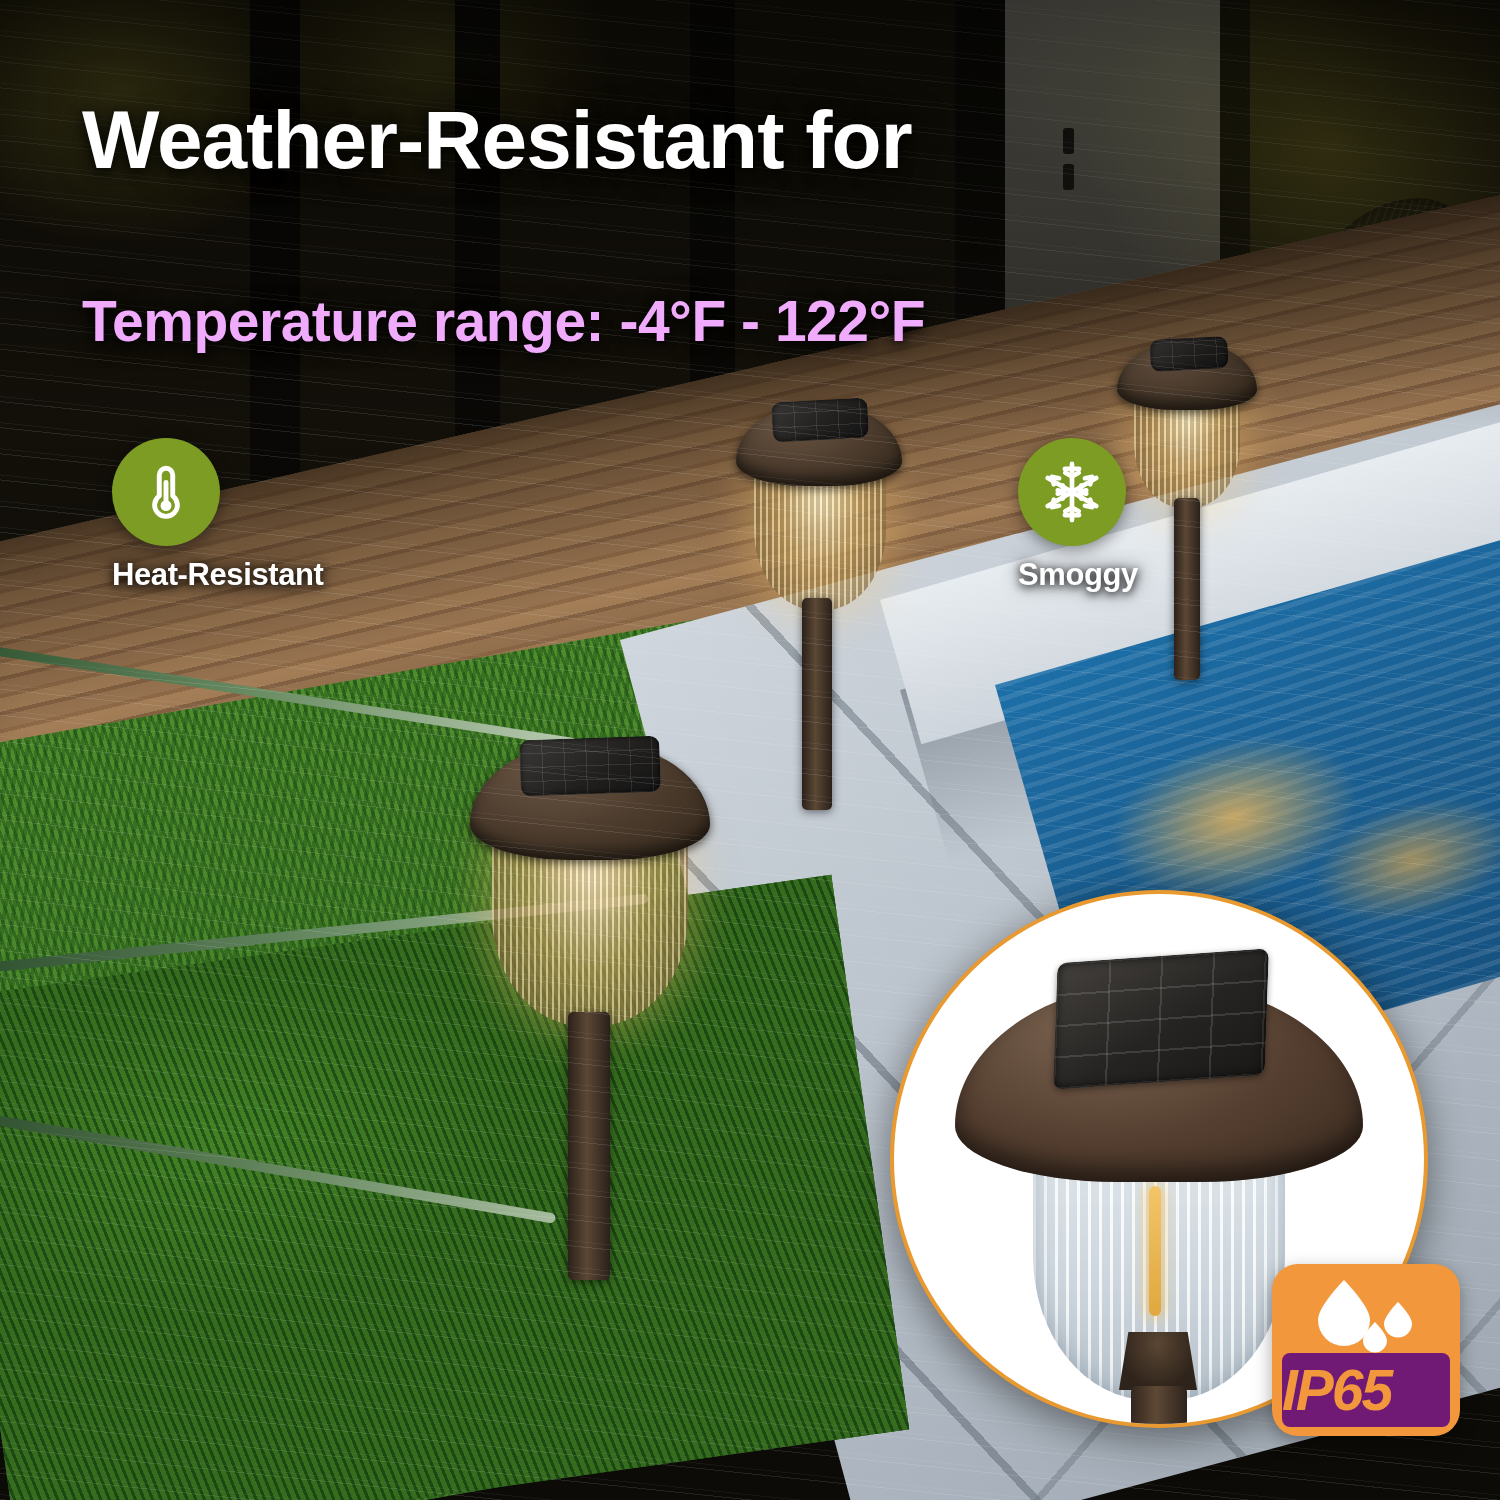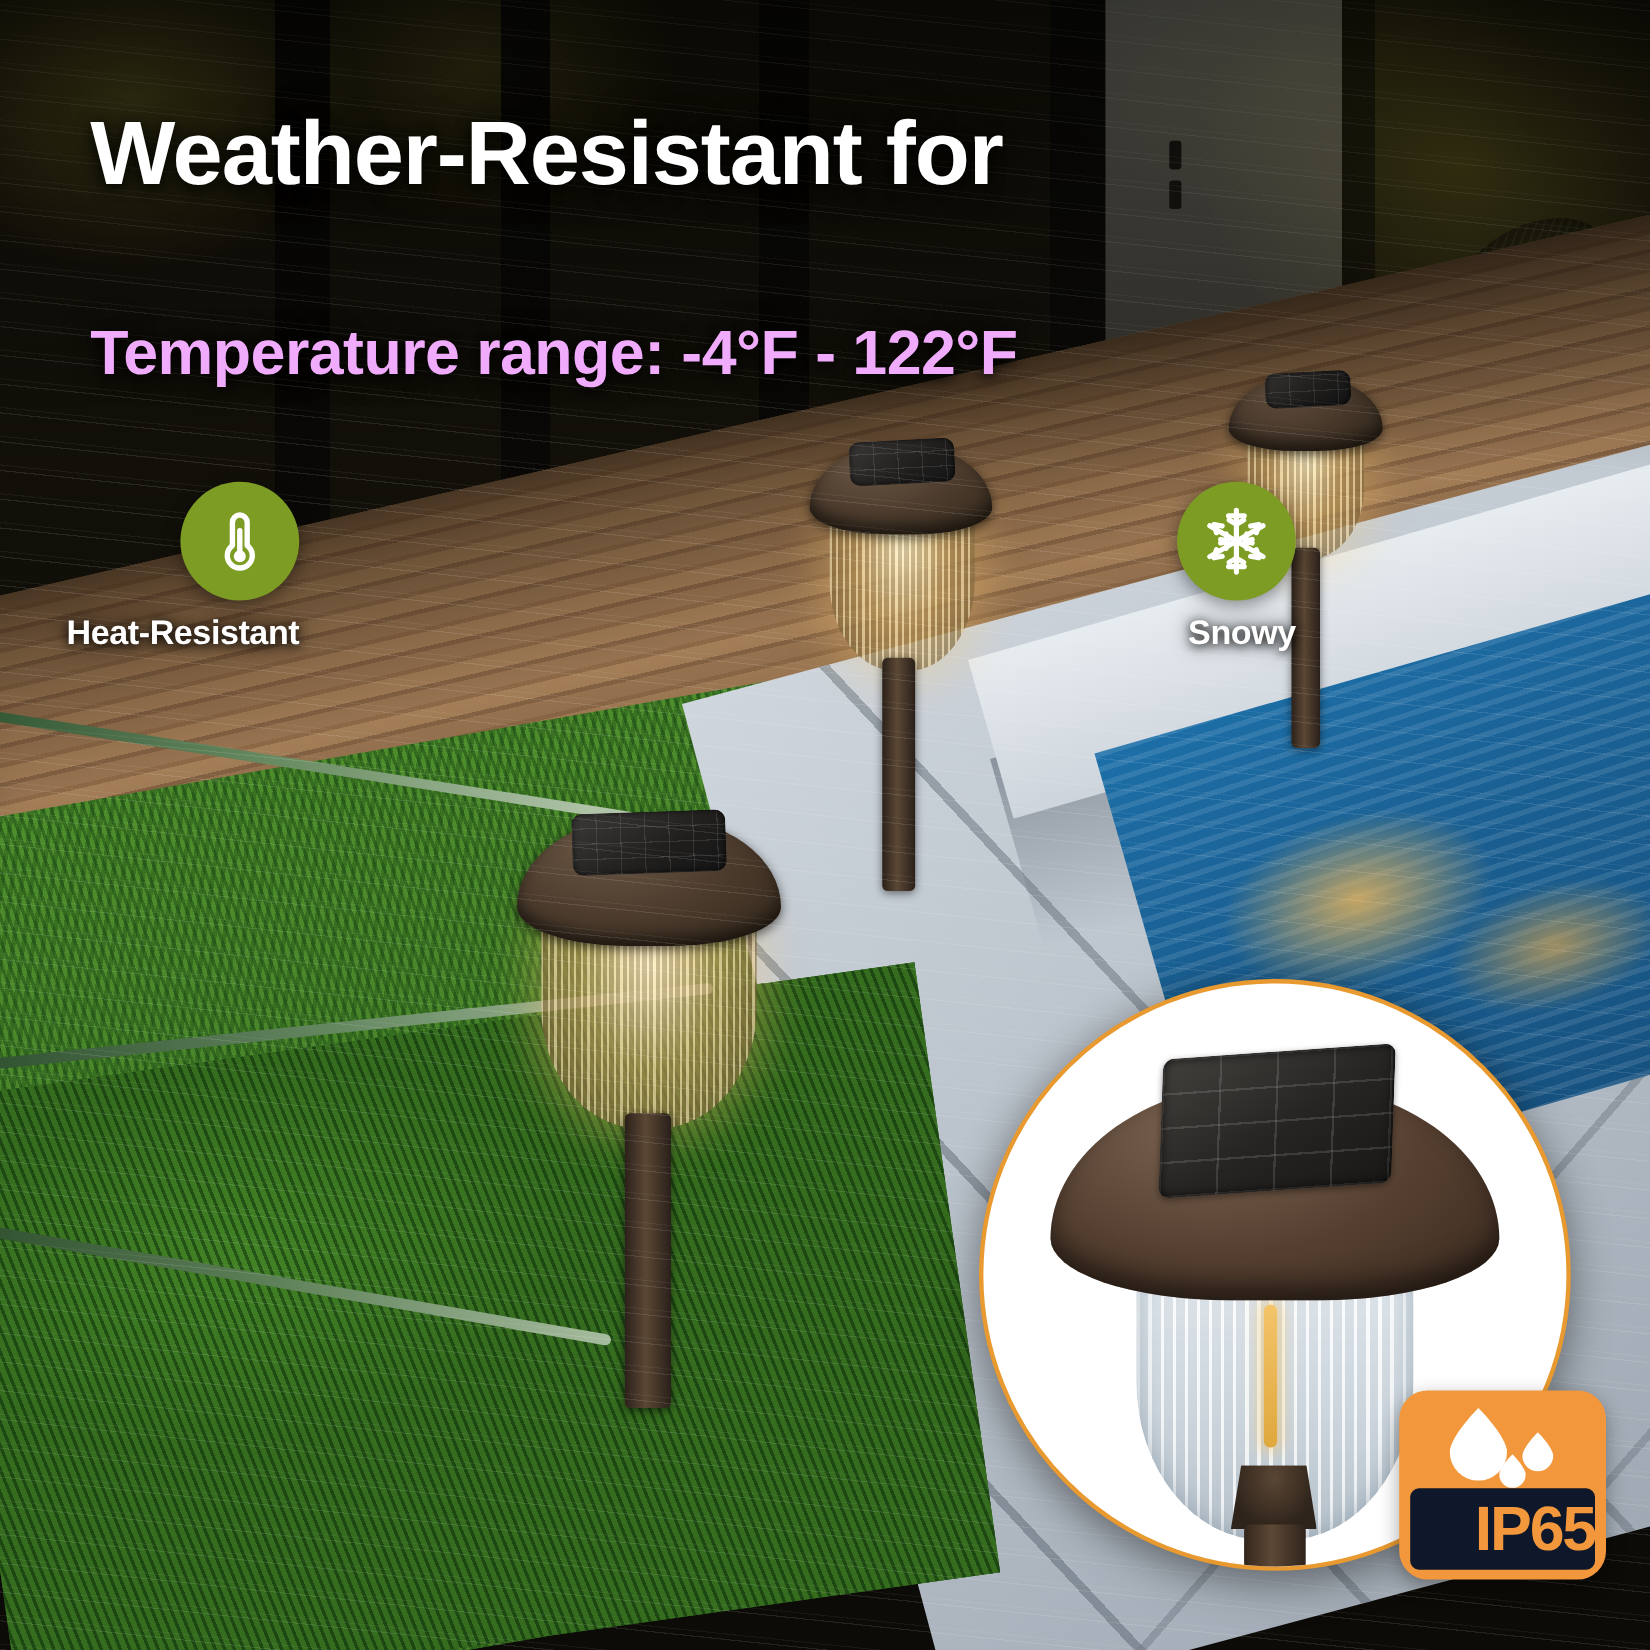--- a/index.html
+++ b/index.html
@@ -249,21 +249,21 @@
     position:absolute;left:82px;top:288px;width:1200px;
     color:#f0abfc;font-size:57px;font-weight:bold;letter-spacing:-.5px;
     text-shadow:0 3px 12px rgba(0,0,0,.9), 0 0 26px rgba(0,0,0,.7);
   }
 
   
   #features{
     position:absolute;left:0;top:438px;width:1290px;height:170px;
     display:flex;justify-content:space-between;padding:0 112px;box-sizing:border-box;
   }
-  .feature{width:160px;display:flex;flex-direction:column;align-items:flex-end;}
+  .feature{width:160px;display:flex;flex-direction:column;align-items:flex-start;}
   .fcircle{
     width:108px;height:108px;border-radius:50%;
     background:#7d9c24;
     display:flex;align-items:center;justify-content:center;
     box-shadow:0 4px 16px rgba(0,0,0,.45);
   }
   .fcircle svg{display:block;}
   .flabel{
     margin-top:11px;color:#fff;font-size:31px;font-weight:bold;
     white-space:nowrap;letter-spacing:-.4px;
@@ -321,22 +321,22 @@
 
   
   #ip65{
     position:absolute;left:1272px;top:1264px;width:188px;height:172px;
     background:#F2973B;border-radius:26px;
     box-shadow:0 6px 18px rgba(0,0,0,.35);
   }
   #ip65 .drops{position:absolute;left:0;top:10px;width:188px;height:80px;}
   #ip65 .band{
     position:absolute;left:10px;bottom:9px;width:168px;height:74px;
-    background:#0f172a;border-radius:8px;
-    display:flex;align-items:center;justify-content:flex-end;
+    background:#701a75;border-radius:8px;
+    display:flex;align-items:center;justify-content:flex-start;font-style:italic;
   }
   #ip65 .band span{
     color:#F2973B;font-size:57px;font-weight:bold;letter-spacing:-2px;
     line-height:1;
   }
 </style>
 </head>
 <body>
 
 <div id="stage">
@@ -419,21 +419,21 @@
         <span>
           <svg width="66" height="66" viewBox="0 0 24 24" fill="none" stroke="#fff" stroke-width="1.7" stroke-linecap="round" stroke-linejoin="round">
             <path d="M12 1.8v20.4M3.2 6.9l17.6 10.2M20.8 6.9L3.2 17.1"></path>
             <path d="M9.4 3.6h5.2M9.4 20.4h5.2"></path>
             <path d="M12 6.4 9.6 5M12 6.4 14.4 5M12 17.6 9.6 19M12 17.6 14.4 19"></path>
             <path d="M5.4 9.2 4.6 6.5 7.3 7M18.6 9.2l.8-2.7-2.7.5M5.4 14.8l-.8 2.7 2.7-.5M18.6 14.8l.8 2.7-2.7-.5"></path>
             <path d="m8.6 9.6.6 2.4-2.4.6M15.4 9.6l-.6 2.4 2.4.6M8.6 14.4l.6-2.4-2.4-.6M15.4 14.4l-.6-2.4 2.4-.6"></path>
           </svg>
         </span>
       </div>
-      <div class="flabel">Snowy</div>
+      <div class="flabel">Smoggy</div>
     </div>
 
 
 
 
   </div>
 
   <div id="inset">
     <div id="inset-lamp">
       <div id="il-shade"></div>

